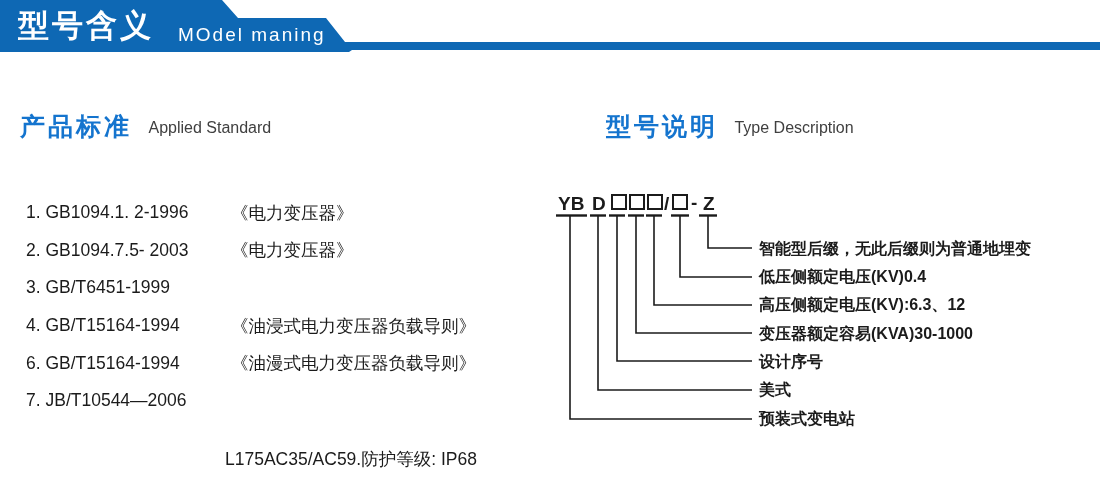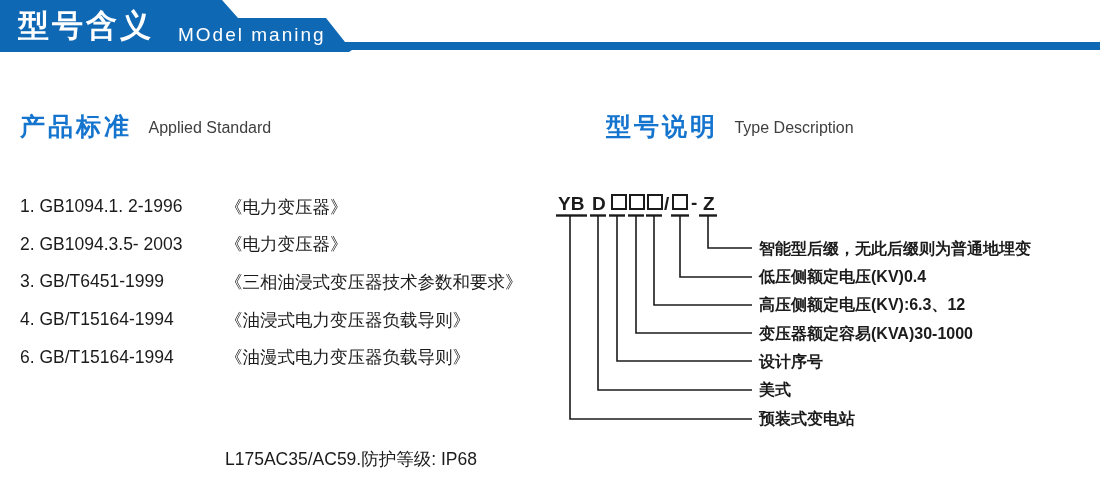--- a/index.html
+++ b/index.html
@@ -27,21 +27,21 @@
   .head-cn{
     color:var(--heading_blue,#1474ce); font-size:25px; font-weight:bold;
     letter-spacing:3px; vertical-align:middle;text-align:center;
   }
   .head-en{
     color:#404040; font-size:16px; margin-left:12px; vertical-align:middle;
     position:relative; top:1px;
   }
   
   .std-list{
-    list-style:none; margin:0; padding:0;
+    list-style:none; margin:6px; padding:0;
     position:absolute; left:20px; top:188px; width:530px;
   }
   .std-row{display:flex; height:37.6px; align-items:center; font-size:17.5px; white-space:nowrap;}
   .std-code{width:205px; flex:0 0 auto;}
   .std-title{flex:1 1 auto;}
   .std-cont{
     position:absolute; left:225px; top:447px; font-size:17.5px; white-space:nowrap;
   }
   
   .diagram{position:absolute; left:545px; top:185px;}
@@ -70,36 +70,36 @@
       <span class="head-cn">产品标准</span>
       <span class="head-en">Applied Standard</span>
     </div>
 
     <ul class="std-list">
       <li class="std-row">
         <span class="std-code">1. GB1094.1. 2-1996</span>
         <span class="std-title">《电力变压器》</span>
       </li>
       <li class="std-row">
-        <span class="std-code">2. GB1094.3.5- 2003</span>
+        <span class="std-code">2. GB1094.7.5- 2003</span>
         <span class="std-title">《电力变压器》</span>
       </li>
       <li class="std-row">
         <span class="std-code">3. GB/T6451-1999</span>
-        <span class="std-title">《三相油浸式变压器技术参数和要求》</span>
       </li>
       <li class="std-row">
         <span class="std-code">4. GB/T15164-1994</span>
         <span class="std-title">《油浸式电力变压器负载导则》</span>
       </li>
       <li class="std-row">
         <span class="std-code">6. GB/T15164-1994</span>
         <span class="std-title">《油漫式电力变压器负载导则》</span>
       </li>
       <li class="std-row">
+        <span class="std-code">7. JB/T10544—2006</span>
       </li>
     </ul>
     <div class="std-cont">L175AC35/AC59.防护等级: IP68</div>
   </section>
 
   <section>
     <div class="sec-head right">
       <span class="head-cn">型号说明</span>
       <span class="head-en">Type Description</span>
     </div>

